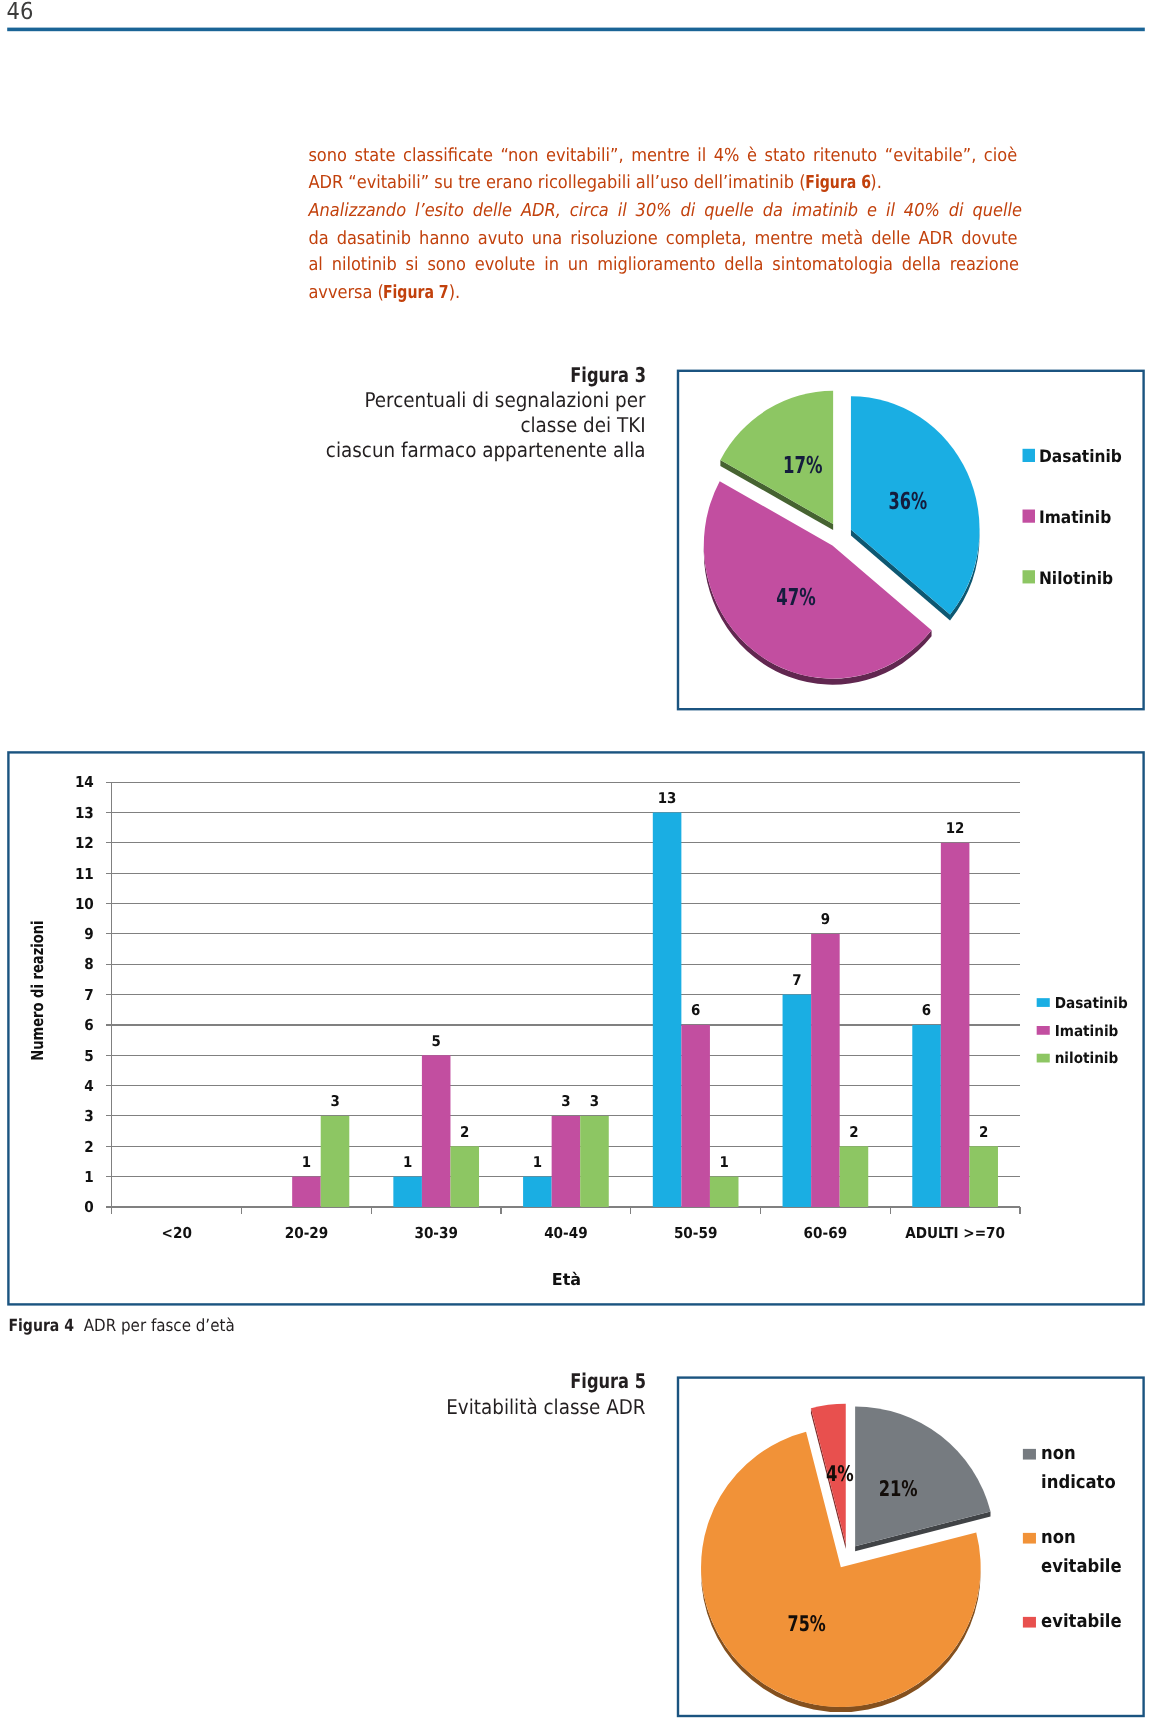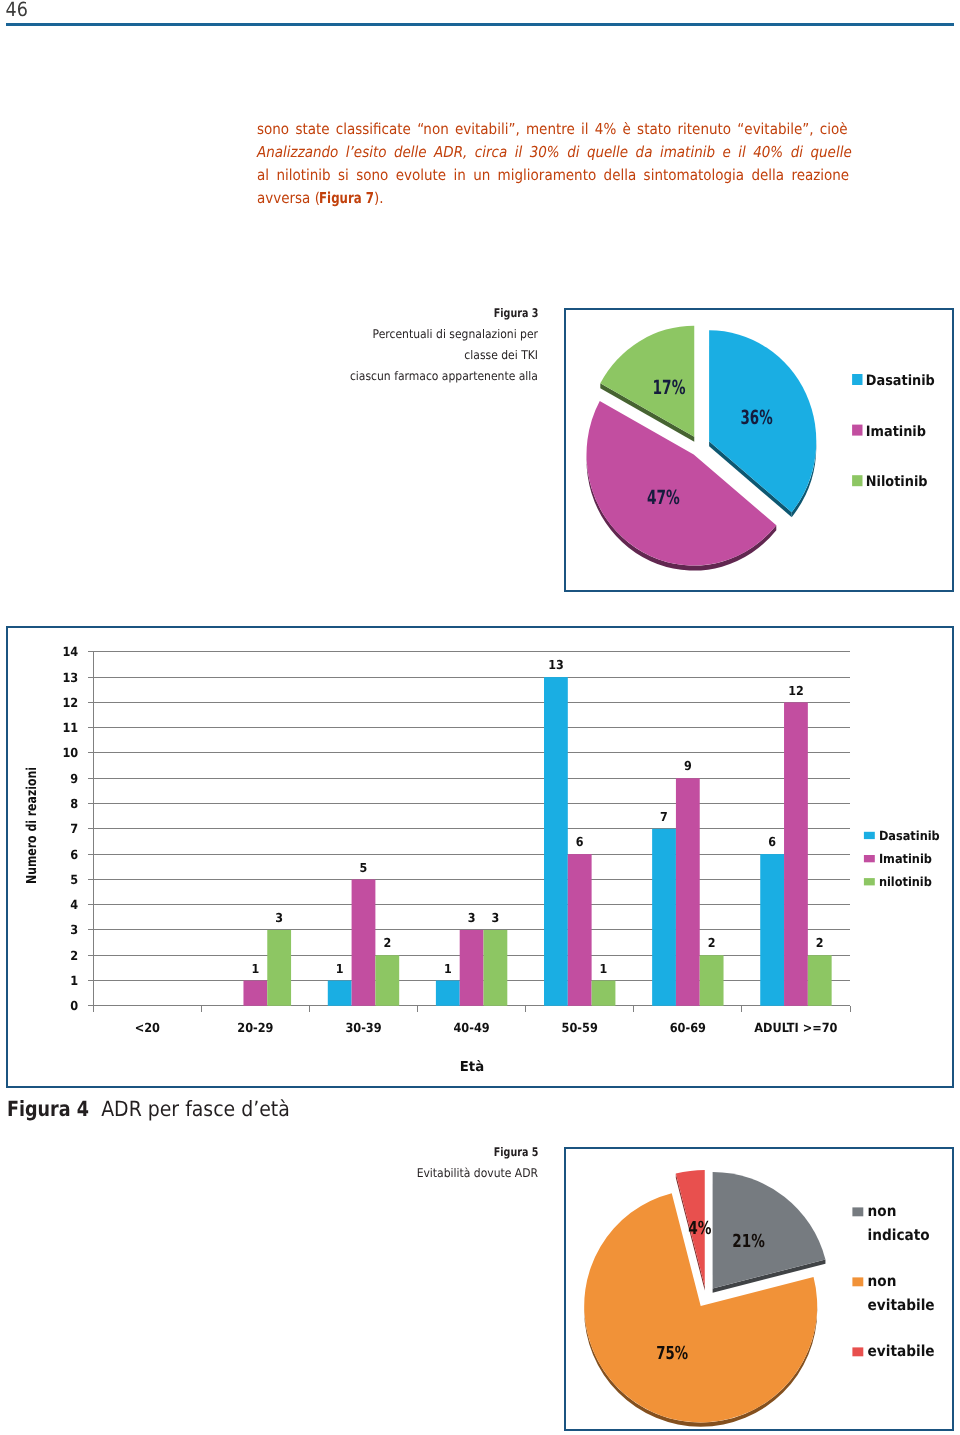--- a/index.html
+++ b/index.html
@@ -9,51 +9,53 @@
   #page-number{left:5.5px;top:-2.5px;font-size:19.5px;color:#3c3c3b;font-stretch:condensed;}
   #header-rule{left:6px;top:23px;width:948px;height:2.5px;background:#1a6496;}
   #body-copy{left:257px;top:118px;width:698px;font-size:15px;line-height:22.85px;
              font-stretch:condensed;text-align:justify;color:#c2410c;}
   #body-copy b{font-weight:bold;}
   #body-copy b{display:inline-block;transform:scaleX(0.87);transform-origin:center;margin:0 -4.5px;}
   .bline{height:22.85px;white-space:nowrap;}
   .bline .inner{display:inline-block;transform-origin:left center;}
   .run{display:inline;}
   .fig-frame{border:2px solid #1b5480;background:#fff;box-sizing:border-box;}
-  .cap{text-align:right;font-size:12px;line-height:21.0px;color:#231f20;
+  .cap{text-align:right;font-size:17px;line-height:21.0px;color:#231f20;
        font-stretch:condensed;white-space:nowrap;}
   .cap .t{font-weight:bold;}
   .cap .t span{display:inline-block;transform:scaleX(0.885);transform-origin:right center;}
   svg{position:absolute;left:0;top:0;overflow:visible;}
   .grid{stroke:#808080;stroke-width:1;shape-rendering:crispEdges;}
   .axis{stroke:#808080;stroke-width:1;shape-rendering:crispEdges;}
   text{font-family:"DejaVu Sans",sans-serif;}
   .ytick{font-size:12.6px;font-weight:bold;text-anchor:end;fill:#111;font-stretch:condensed;}
   .xtick{font-size:12.6px;font-weight:bold;text-anchor:middle;fill:#111;font-stretch:condensed;}
   .bv{font-size:12.4px;font-weight:bold;text-anchor:middle;fill:#111;font-stretch:condensed;}
   .pv{font-size:19.5px;font-weight:bold;text-anchor:middle;fill:#151c3d;font-stretch:condensed;}
   .pv5{font-size:18px;font-weight:bold;text-anchor:middle;fill:#130d09;font-stretch:condensed;}
   .axtitle{font-size:13.7px;font-weight:bold;fill:#111;font-stretch:condensed;}
   .lgp2{font-size:15.2px;font-weight:bold;fill:#111;font-stretch:condensed;}
   .lgp{font-size:14.3px;font-weight:bold;fill:#111;font-stretch:condensed;}
   .lgb{font-size:12.6px;font-weight:bold;fill:#111;font-stretch:condensed;}
   #frame3{left:564px;top:308px;width:390px;height:284px;}
   #cap3{left:237.5px;top:303px;width:300.5px;}
   #frame4{left:6px;top:626px;width:948px;height:462px;}
-  #cap4{left:7px;top:1096.5px;font-size:21px;font-stretch:condensed;white-space:pre;}
+  #cap4{left:7px;top:1096.5px;font-size:14px;font-stretch:condensed;white-space:pre;}
   #cap4 b span{display:inline-block;transform:scaleX(0.93);transform-origin:left center;}
   #frame5{left:564px;top:1147px;width:390px;height:284px;}
   #cap5{left:237.5px;top:1142px;width:300.5px;}
 </style></head><body>
 
 <div class="abs" id="page-number">46</div>
 <div class="abs" id="header-rule"></div>
 <div class="abs" id="body-copy">
     <div class="bline just"><span class="inner" style="word-spacing: 1.9974px; transform: scaleX(1);"><span class="run">sono state classificate “non evitabili”, mentre il 4% è stato ritenuto “evitabile”, cioè</span></span></div>
+    <div class="bline"><span class="inner"><span class="run">ADR “evitabili” su tre erano ricollegabili all’uso dell’imatinib (</span><b class="run">Figura 6</b><span class="run">).</span></span></div>
     <div class="bline just"><span class="inner" style="word-spacing: 3.18021px; transform: scaleX(1); font-style: italic;"><span class="run">Analizzando l’esito delle ADR, circa il 30% di quelle da imatinib e il 40% di quelle</span></span></div>
+    <div class="bline just"><span class="inner" style="word-spacing: 2.40483px; transform: scaleX(1);"><span class="run">da dasatinib hanno avuto una risoluzione completa, mentre metà delle ADR dovute</span></span></div>
     <div class="bline just"><span class="inner" style="word-spacing: 3.09375px; transform: scaleX(1);"><span class="run">al nilotinib si sono evolute in un miglioramento della sintomatologia della reazione</span></span></div>
     <div class="bline"><span class="inner"><span class="run">avversa (</span><b class="run">Figura 7</b><span class="run">).</span></span></div>
   </div>
 <div class="abs fig-frame" id="frame3"></div>
 <div class="abs cap" id="cap3">
     <div class="t"><span>Figura 3</span></div>
     <div>Percentuali di segnalazioni per</div>
     <div>classe dei TKI</div>
     <div>ciascun farmaco appartenente alla</div>
   </div>
@@ -199,21 +201,21 @@
 <rect x="863.9" y="855.0" width="10.9" height="7.3" fill="#c24ea0"></rect>
 <text class="lgb" x="878.9" y="863.1">Imatinib</text>
 <rect x="863.9" y="878.1" width="10.9" height="7.3" fill="#8dc663"></rect>
 <text class="lgb" x="878.9" y="886.2">nilotinib</text>
 </g>
   </svg>
 <div class="abs" id="cap4"><b><span>Figura 4</span></b><span> ADR per fasce d’età</span></div>
 <div class="abs fig-frame" id="frame5"></div>
 <div class="abs cap" id="cap5">
     <div class="t"><span>Figura 5</span></div>
-    <div>Evitabilità dovute ADR</div>
+    <div>Evitabilità classe ADR</div>
   </div>
 <svg id="svg5" width="960" height="1435">
     <g>
 <path d="M 704.77 1286.38 L 675.80 1173.54 L 675.80 1177.74 L 704.77 1290.58 Z" fill="#7f2c2a"></path>
 <path d="M 712.60 1288.52 L 825.44 1259.55 L 825.44 1263.75 L 712.60 1292.72 Z" fill="#404346"></path>
 <path d="M 817.20 1306.02 A 116.50 116.50 0 0 1 584.20 1306.02 L 584.20 1310.22 A 116.50 116.50 0 0 0 817.20 1310.22 Z" fill="#84501e"></path>
 <path d="M 712.60 1288.52 L 712.60 1172.02 A 116.50 116.50 0 0 1 825.44 1259.55 Z" fill="#767b80"></path>
 <path d="M 700.70 1306.02 L 813.54 1277.05 A 116.50 116.50 0 1 1 671.73 1193.18 Z" fill="#f19238"></path>
 <path d="M 704.77 1286.38 L 675.80 1173.54 A 116.50 116.50 0 0 1 704.77 1169.88 Z" fill="#e8504e"></path>
 </g>

